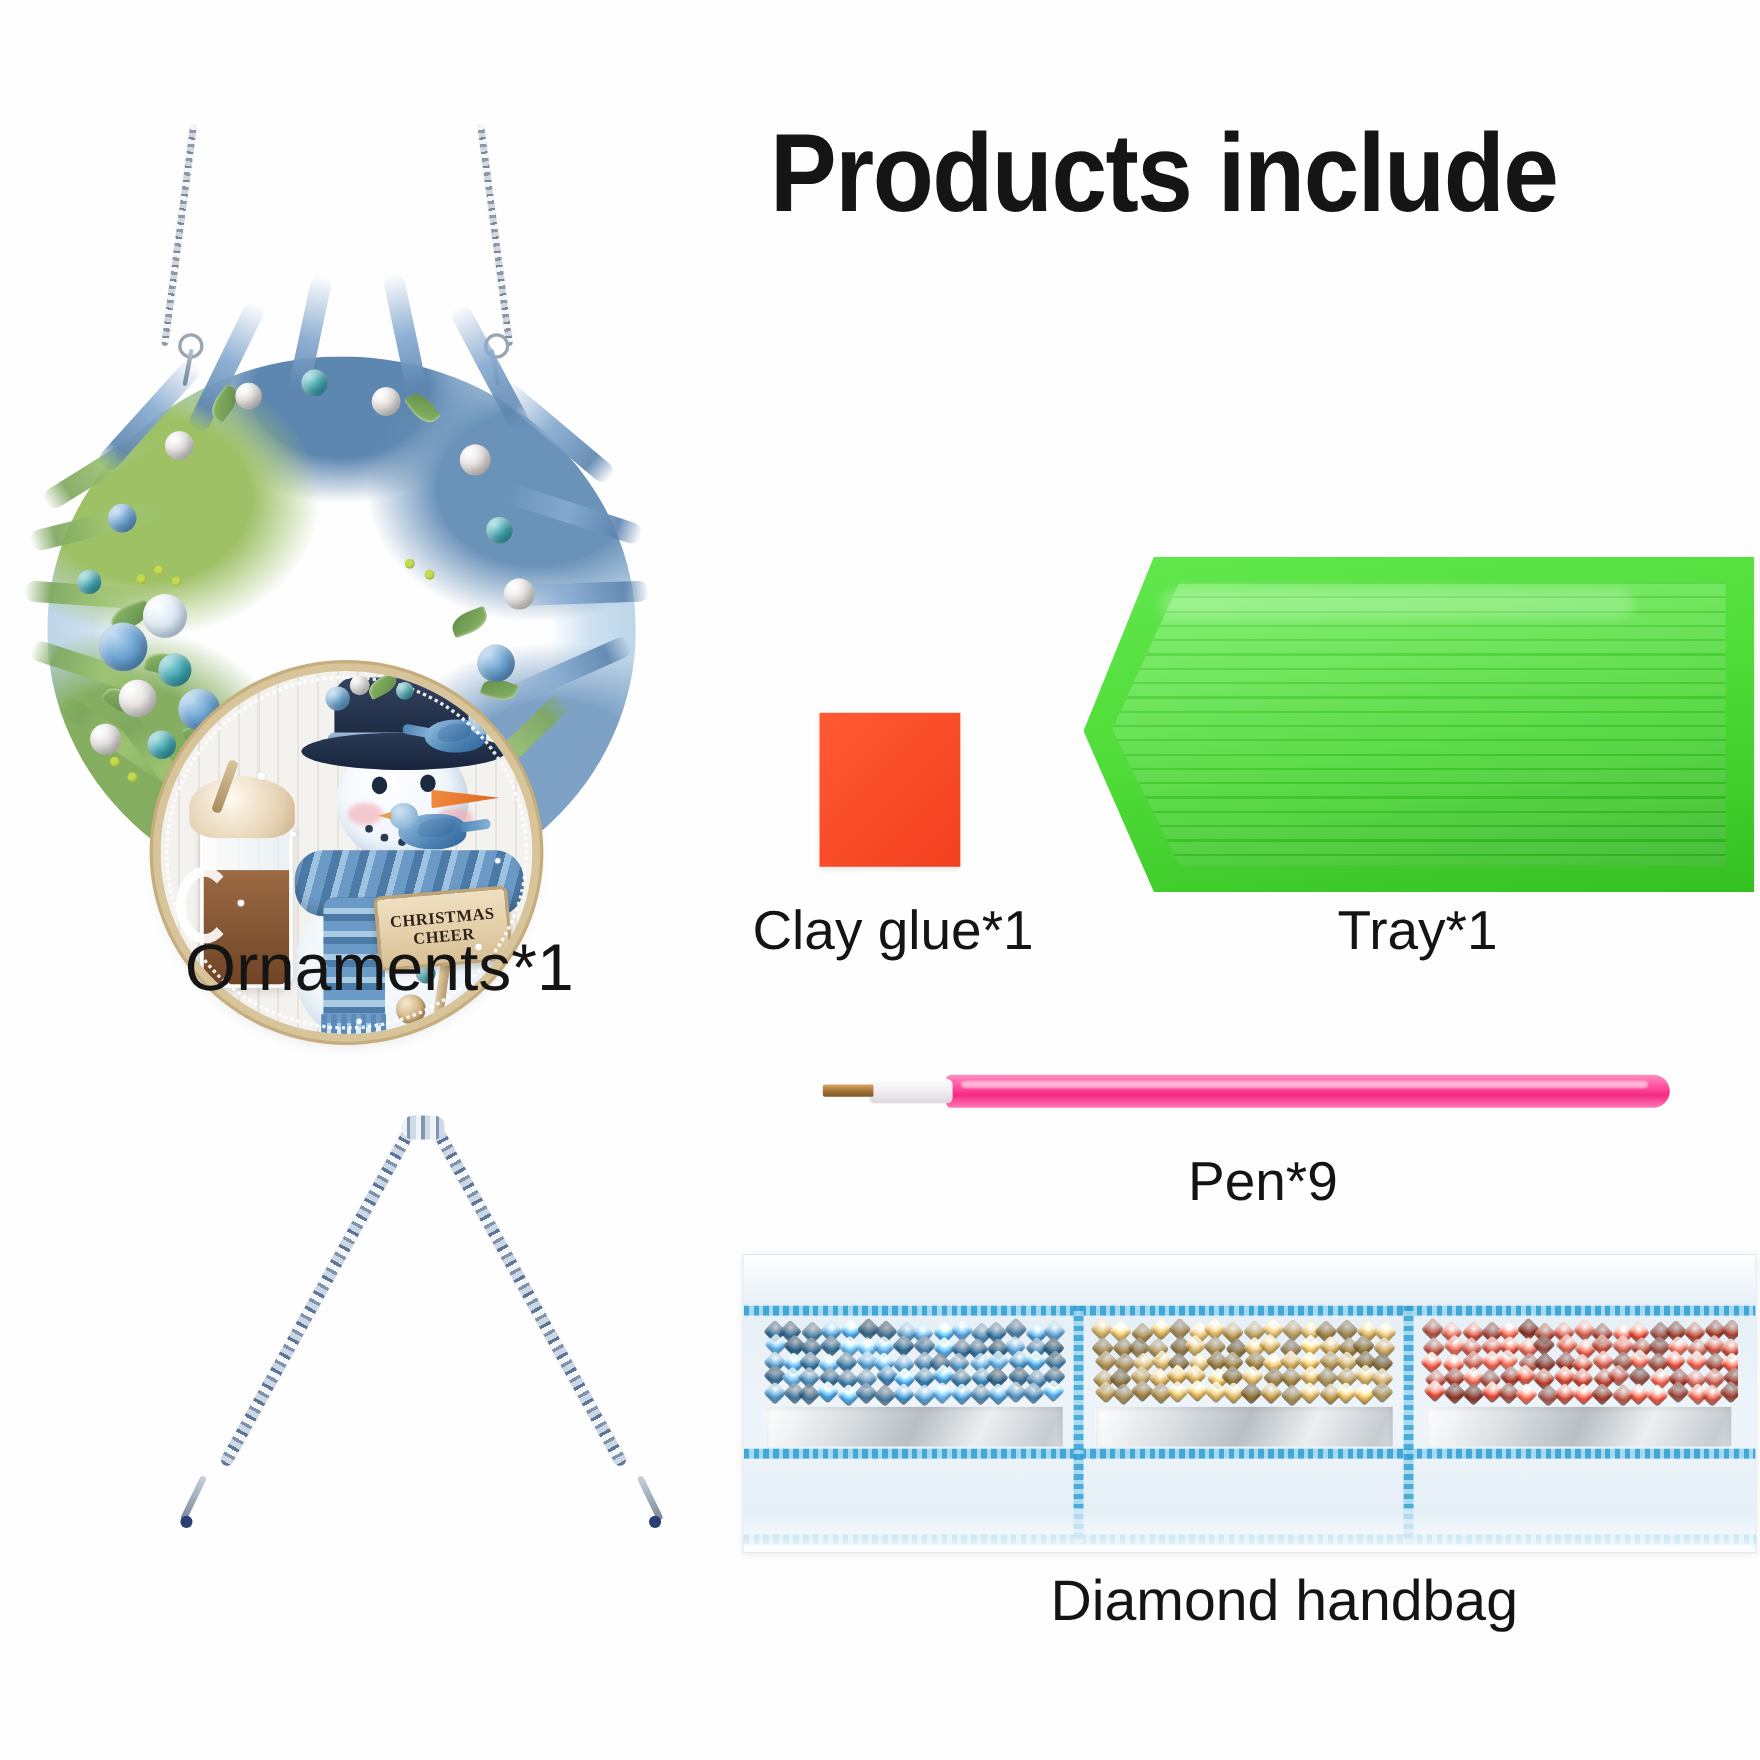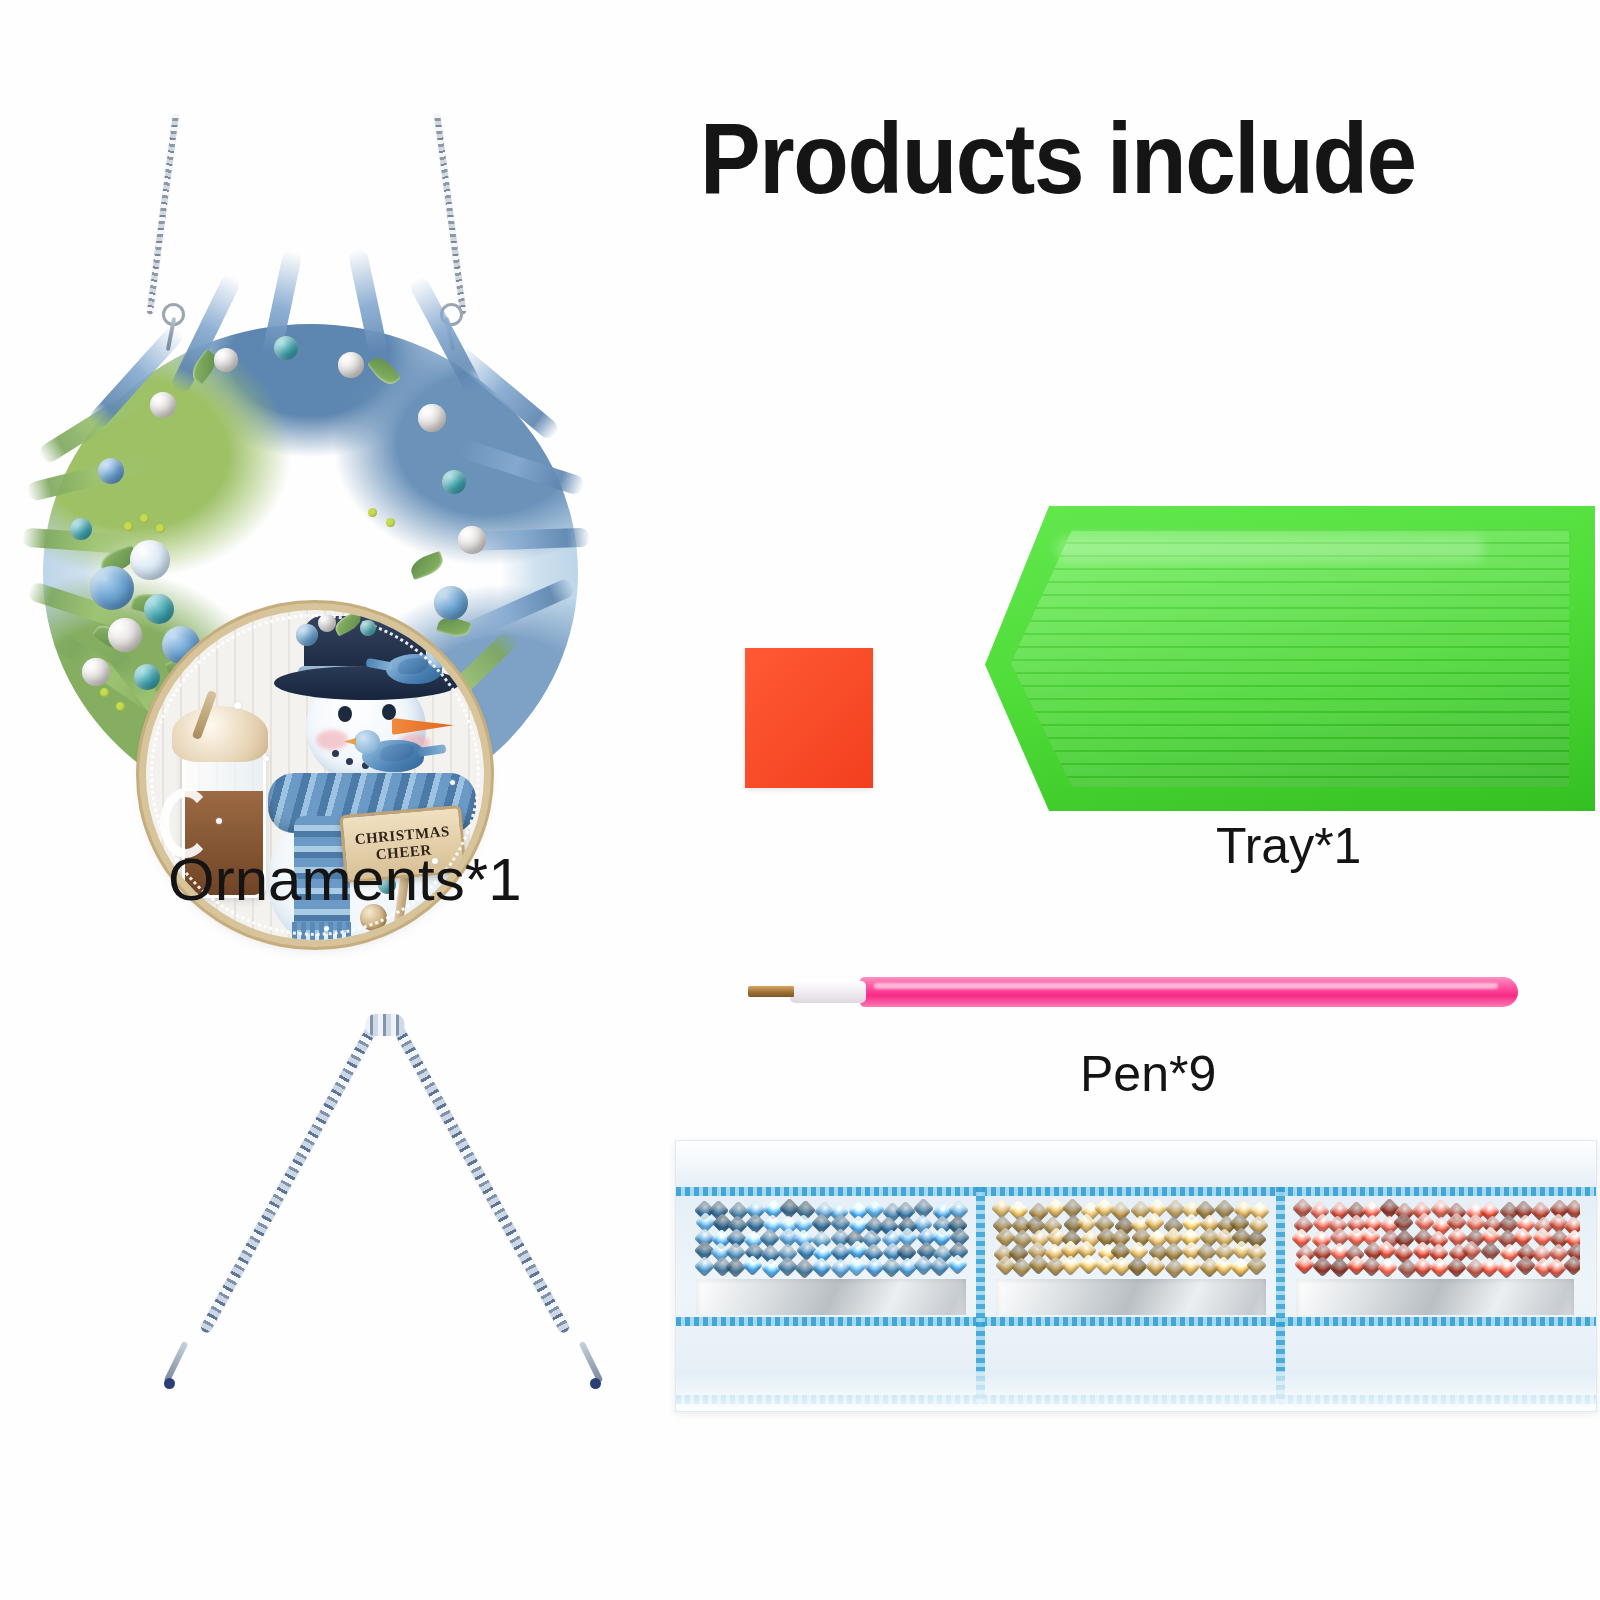--- a/index.html
+++ b/index.html
@@ -383,20 +383,21 @@
         <div class="flake" style="left:304px;top:170px;width:5px;height:5px;"></div>
         <div class="flake" style="left:258px;top:306px;width:6px;height:6px;"></div>
         <div class="flake" style="left:178px;top:316px;width:5px;height:5px;"></div>
       </div>
     </div>
   </div>
 
   <div class="cap" id="cap-orn">Ornaments*1</div>
 
   <div id="glue"></div>
+  <div class="cap" id="cap-glue">Clay glue*1</div>
 
   <div id="tray">
     <div id="tray-outer"></div>
     <div id="tray-inner"></div>
     <div id="tray-hl"></div>
   </div>
   <div class="cap" id="cap-tray">Tray*1</div>
 
   <div id="pen">
     <div id="pen-body"></div>
@@ -682,14 +683,15 @@
           <div class="gem" style="left: 227.763px; top: 56.8752px; background: radial-gradient(circle at 34% 30%, rgba(255, 255, 255, 0.85), rgb(207, 59, 37) 58%, rgba(0, 0, 0, 0.35)); filter: brightness(0.76); opacity: 0.89;"></div>
           <div class="gem" style="left: 246.084px; top: 58.5575px; background: radial-gradient(circle at 34% 30%, rgba(255, 255, 255, 0.85), rgb(207, 59, 37) 58%, rgba(0, 0, 0, 0.35)); filter: brightness(1.15); opacity: 0.87;"></div>
           <div class="gem" style="left: 258.552px; top: 59.8418px; background: radial-gradient(circle at 34% 30%, rgba(255, 255, 255, 0.85), rgb(207, 59, 37) 58%, rgba(0, 0, 0, 0.35)); filter: brightness(1.06); opacity: 0.91;"></div>
           <div class="gem" style="left: 275.568px; top: 57.0593px; background: radial-gradient(circle at 34% 30%, rgba(255, 255, 255, 0.85), rgb(207, 59, 37) 58%, rgba(0, 0, 0, 0.35)); filter: brightness(0.75); opacity: 0.92;"></div>
         </div>
       <div class="foil"></div>
     </div>
 
     <div id="bag-bottom"></div>
   </div>
+  <div class="cap" id="cap-bag">Diamond handbag</div>
 
 </div>
 
 </body></html>

